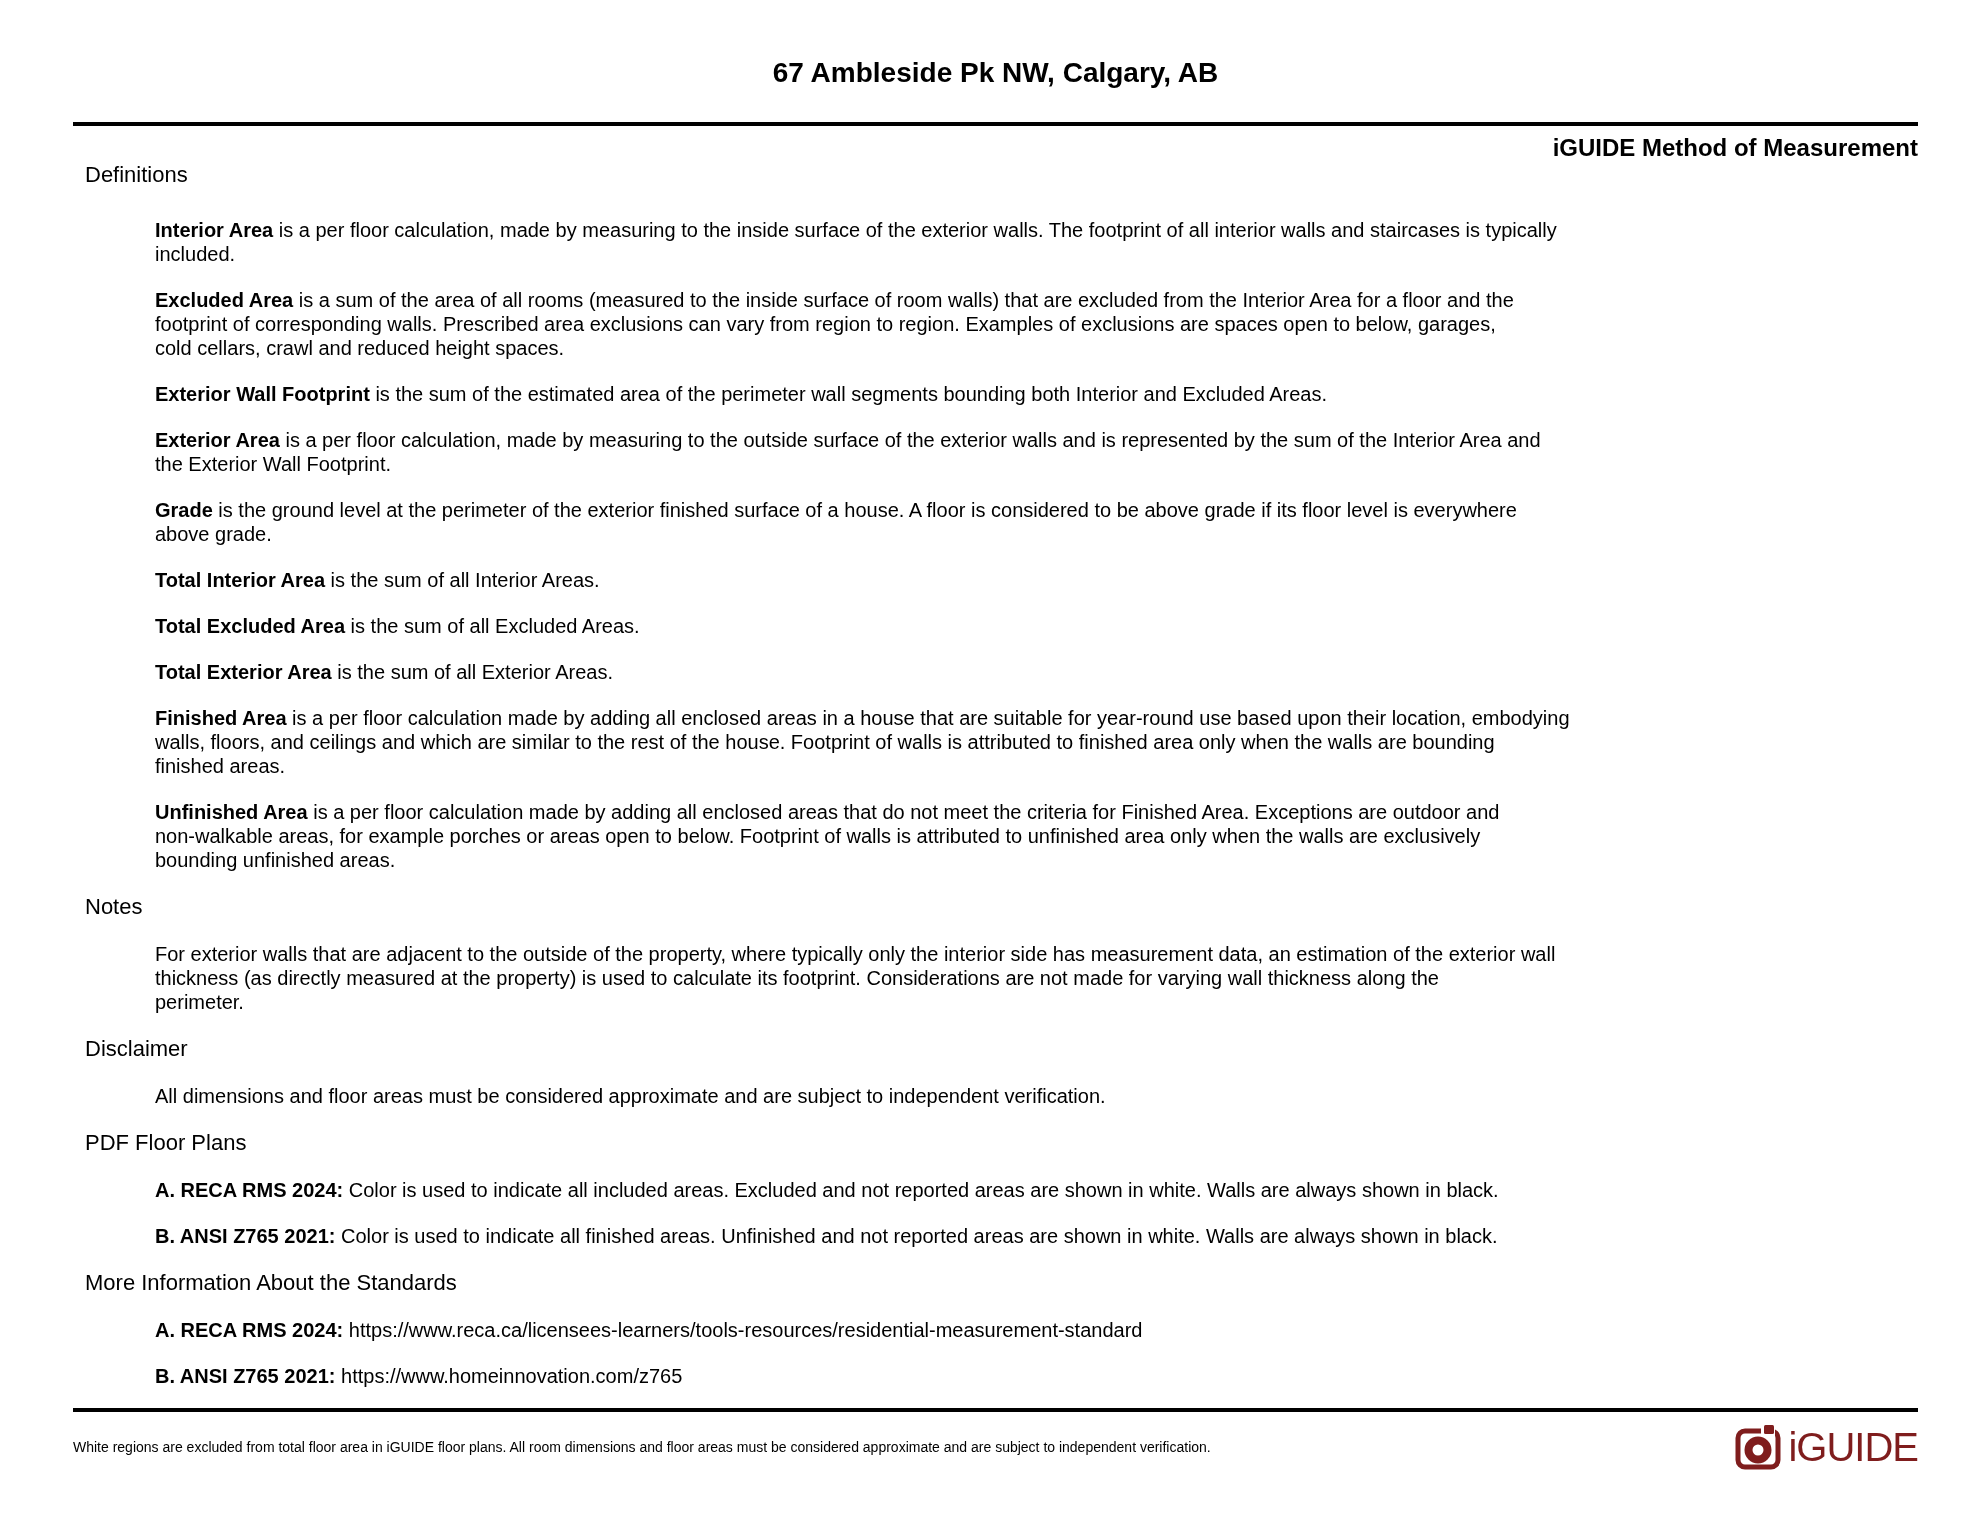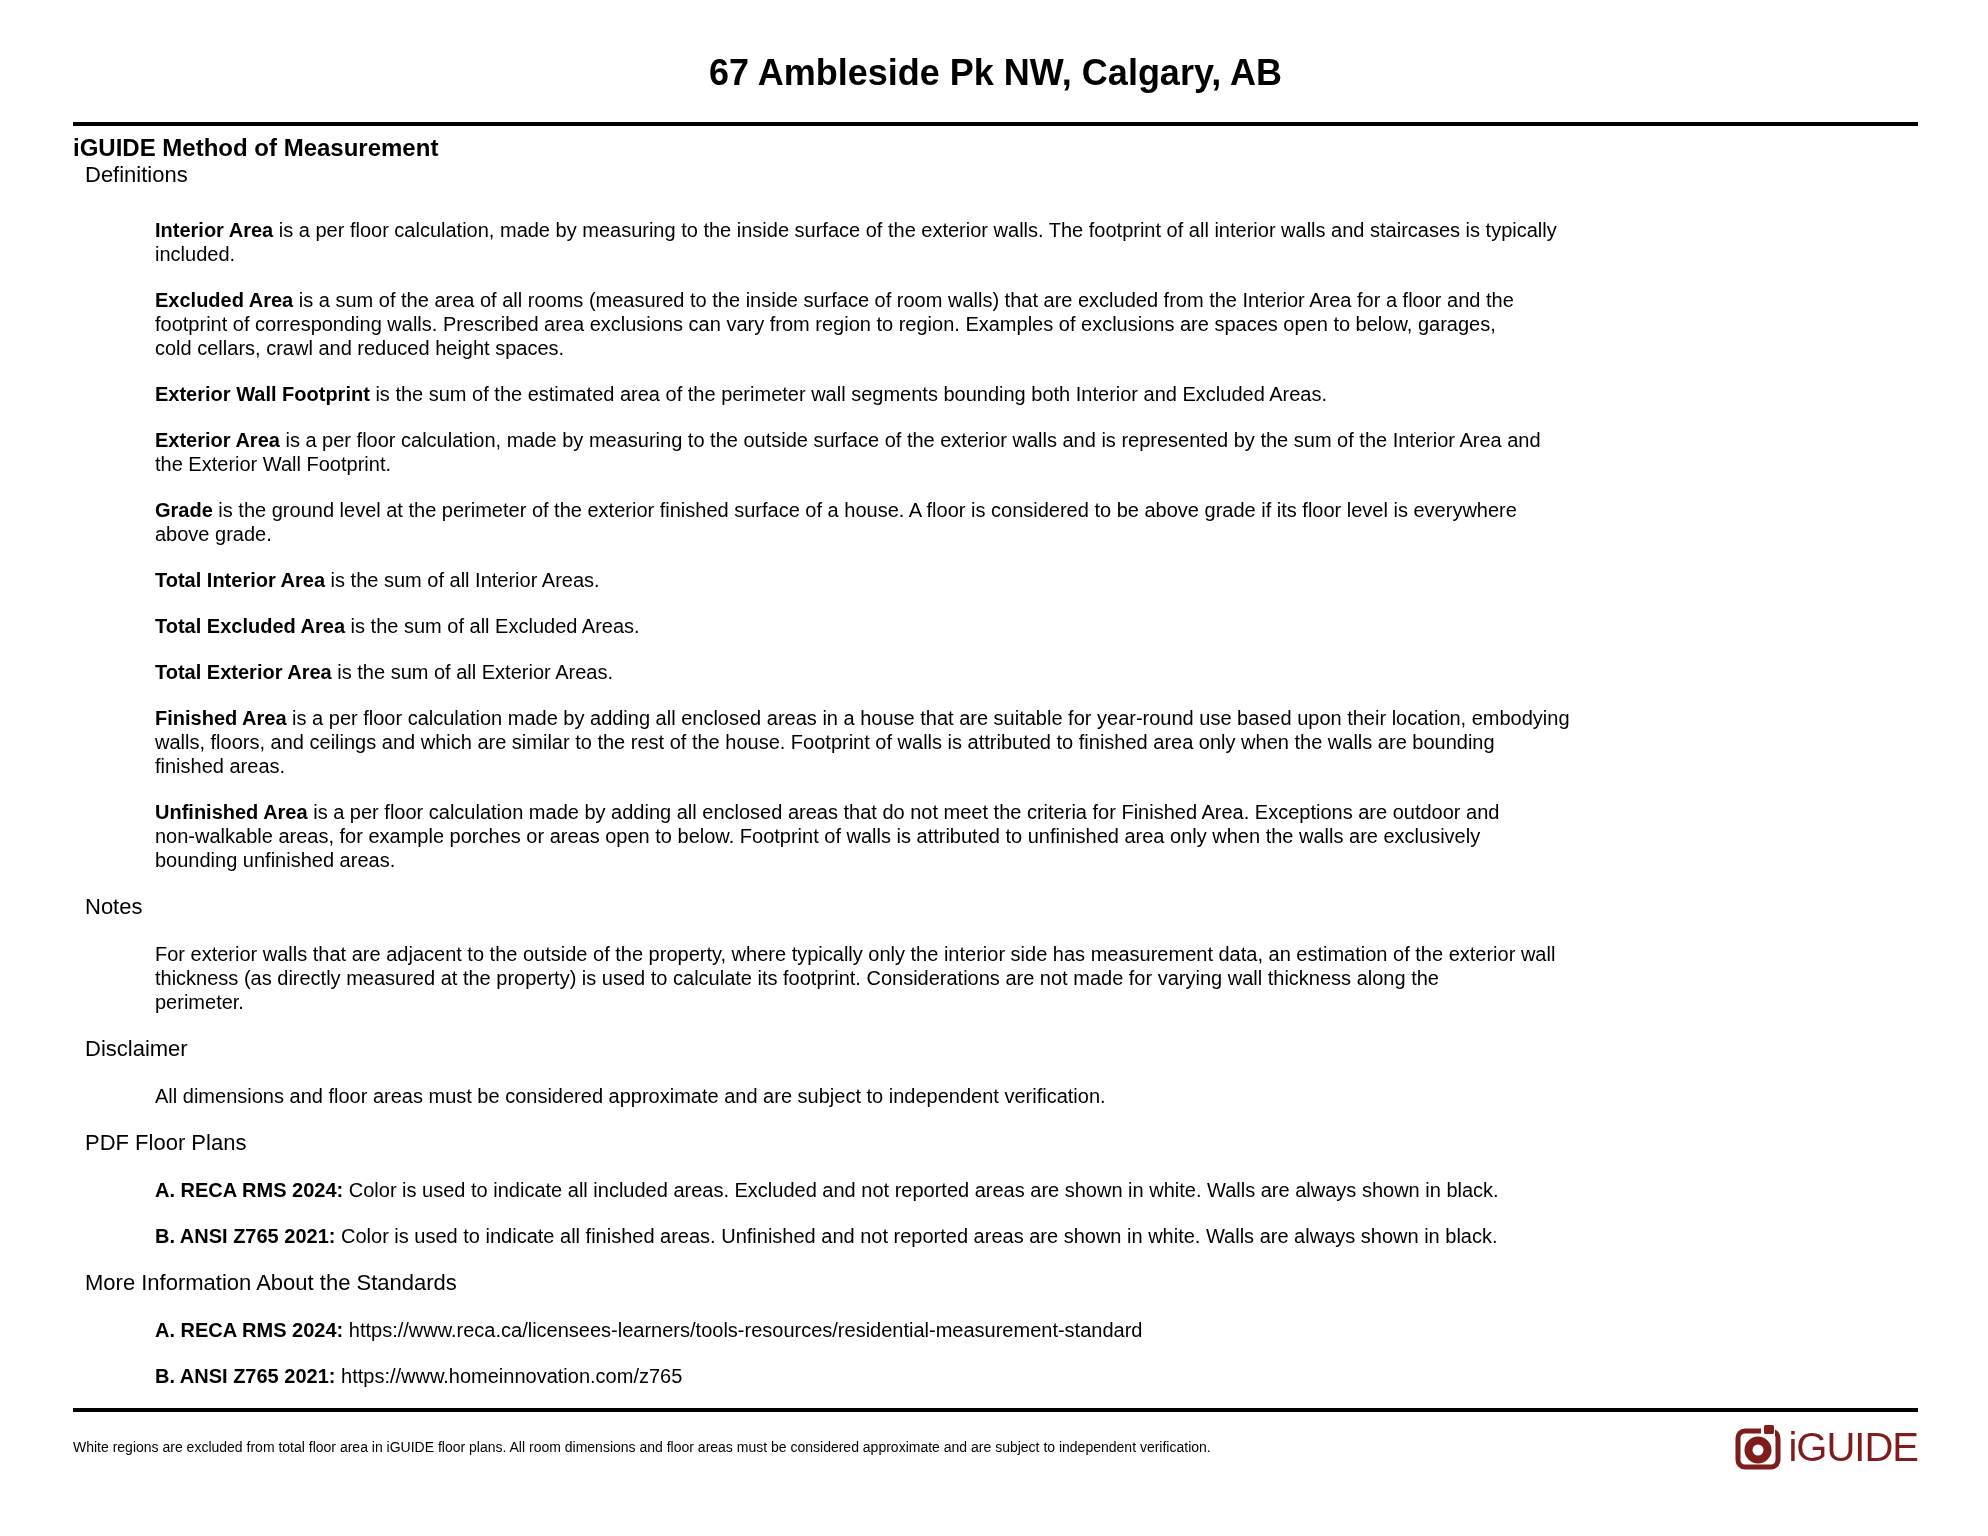--- a/index.html
+++ b/index.html
@@ -7,30 +7,30 @@
     position:relative;
     width:1988px; height:1536px;
     background:#ffffff;
     color:#000;
     font-family:"Liberation Sans", sans-serif;
     overflow:hidden;
   }
   .content { padding:54px 70px 0 73px; }
   h1.doc-title {
     margin:0;
-    font-size:36px; line-height:38px;
+    font-size:28px; line-height:38px;
     font-weight:bold;
     text-align:center;
   }
   .rule { height:4px; background:#000; margin-top:30px; }
   .doc-subtitle {
     margin:8px 0 0 0;
     font-size:24px; line-height:28px;
     font-weight:bold;
-    text-align:left;
+    text-align:right;
   }
   h2.section-heading {
     font-size:22px; line-height:26px;
     font-weight:normal;
     margin:0 0 22px 12px;
   }
   h2.first-heading { margin-bottom:30px; }
   p.para {
     font-size:20px; line-height:24px;
     margin:0 0 22px 82px;

